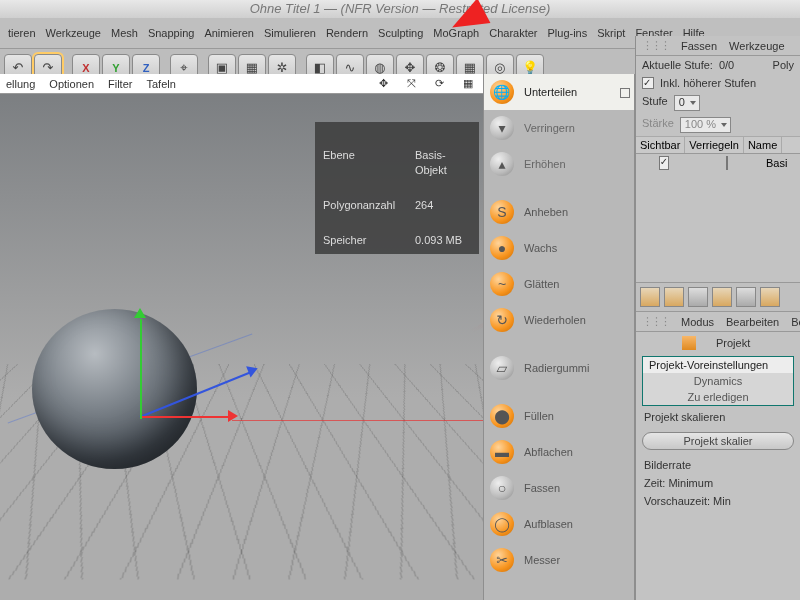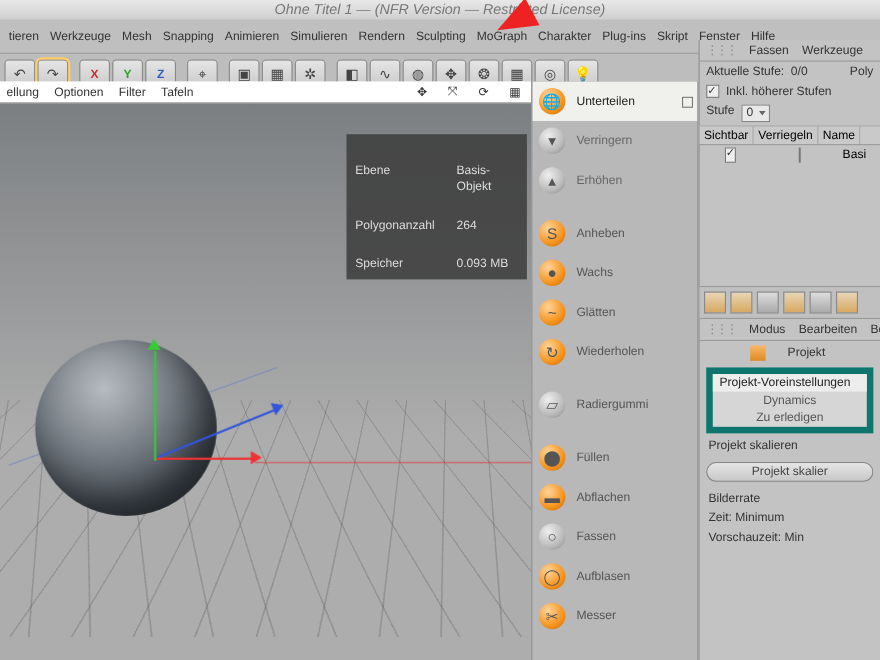--- a/index.html
+++ b/index.html
@@ -76,21 +76,21 @@
   .colhdr{display:flex;background:#c9c9c9;border-top:1px solid #aaa;border-bottom:1px solid #999;}
   .colhdr span{padding:2px 4px;border-right:1px solid #aaa;}
   .row{display:flex;padding:3px 4px;align-items:center;gap:11px;}
   .chk{width:12px;height:12px;border:1px solid #777;background:#eee;}
   .chk.on::after{content:"✓";font-size:10px;color:#333;position:relative;top:-2px;}
   .mgrbar{display:flex;gap:4px;padding:4px;border-top:1px solid #999;border-bottom:1px solid #999;background:#c0c0c0;}
   .mgrbar .m{width:20px;height:20px;border:1px solid #888;background:linear-gradient(#e7d6b8,#d8a860);}
   .mgrbar .m.g{background:linear-gradient(#ddd,#aaa);}
   .proj-hdr{display:flex;align-items:center;gap:20px;padding:4px 6px;color:#333;margin-left:40px;}
   .proj-hdr .ticn2{width:14px;height:14px;background:linear-gradient(#f7b769,#e08a20);}
-  .proj-box{margin:2px 6px;border:6px solid #0f766e;background:#d6d6d6;}
+  .proj-box{margin:2px 6px;border:1px solid #0f766e;background:#d6d6d6;}
   .proj-box div{padding:2px 6px;text-align:center;color:#555;}
   .proj-box .hl{background:#ededed;color:#222;text-align:left;}
   .btnbar{margin:6px;height:18px;background:linear-gradient(#e5e5e5,#c8c8c8);border:1px solid #888;border-radius:9px;text-align:center;line-height:16px;color:#444;}
   .kv{display:flex;padding:3px 8px;color:#333;}
   .kv span:first-child{flex:1;}
 
   .exp-icn{width:10px;height:10px;border:1px solid #777;margin-top:2px;}
 </style>
 </head>
 <body>
@@ -266,20 +266,24 @@
     <span style="margin-left:auto">Poly</span>
   </div>
   <div class="field">
     <span class="chk on"></span>
     <label>Inkl. höherer Stufen</label>
   </div>
   <div class="field">
     <label>Stufe</label>
     <span class="sel-box">0</span>
   </div>
+  <div class="field dim">
+    <label>Stärke</label>
+    <span class="sel-box">100 %</span>
+  </div>
   <div class="colhdr">
     <span>Sichtbar</span>
     <span>Verriegeln</span>
     <span>Name</span>
   </div>
   <div class="row">
     <span style="width:48px;text-align:center"><span class="chk on"></span></span>
     <span style="width:56px;text-align:center"><span class="chk"></span></span>
     <span>Basi</span>
   </div>

